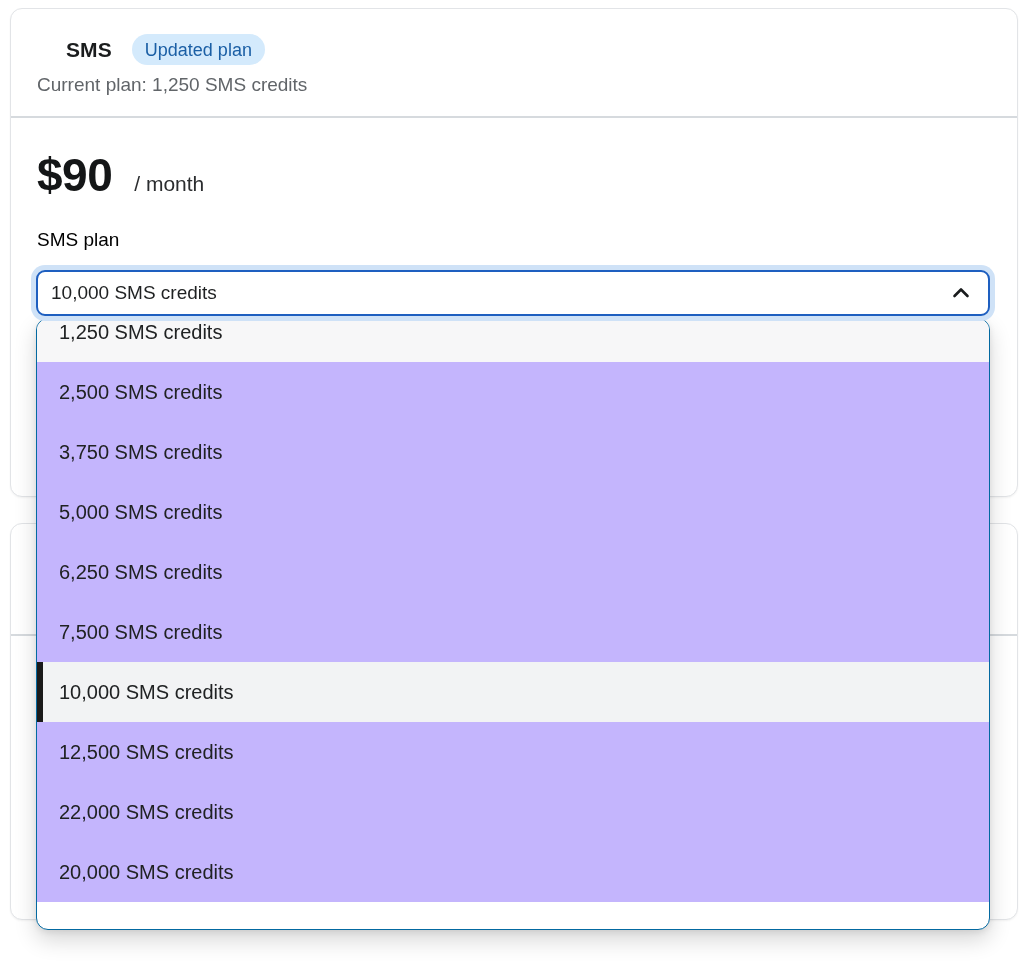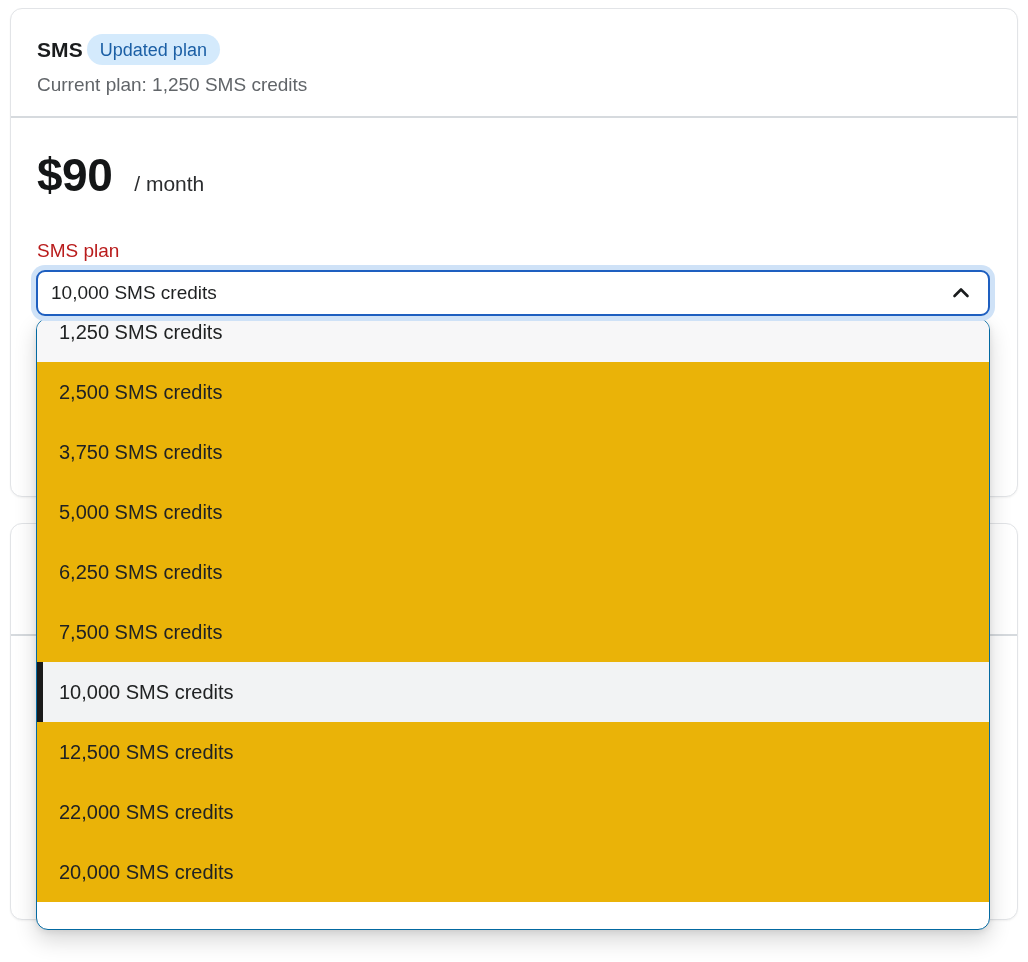--- a/index.html
+++ b/index.html
@@ -26,21 +26,22 @@
     border-bottom: 2px solid var(--divider, #d6dade);
   }
   #sms-card .card-header-block {
     height: 109px;
     padding: 25px 26px 0 26px;
   }
   #shadow-card .card-header-block { height: 112px; }
   .title-row {
     display: flex;
     align-items: center;
-    gap: 4px;
+    gap: 20px;
+    margin-left: 29px;
   }
   .card-title {
     font-size: 21px;
     font-weight: 700;
     color: #1a1c1d;
     letter-spacing: 0.1px;
   }
   .badge {
     display: inline-flex;
     align-items: center;
@@ -72,23 +73,23 @@
     font-weight: 700;
     color: #141617;
     letter-spacing: -0.5px;
     line-height: 1;
   }
   .price-suffix {
     font-size: 21px;
     color: #2b2d2f;
   }
   .field-label {
-    margin-top: 42px;
+    margin-top: 31px;
     font-size: 19px;
-    color: #b91c1c;
+    color: #000000;
   }
   .select-box {
     position: absolute;
     left: 36px;
     top: 270px;
     width: 954px;
     height: 46px;
     background: #ffffff;
     border: 2px solid var(--focus-border, #1e5fc0);
     border-radius: 9px;
@@ -130,21 +131,21 @@
   }
   .option {
     position: relative;
     height: 60px;
     display: flex;
     align-items: center;
     padding-left: 22px;
     font-size: 20px;
     color: #202223;
     cursor: pointer;
-    background: #eab308;
+    background: #c4b5fd;
   }
   .option.first { background: var(--row-highlight, #f7f7f8); }
   .option.selected { background: var(--row-selected, #f2f3f4); }
   .option.selected .selected-bar {
     position: absolute;
     left: 0; top: 0; bottom: 0;
     width: 6px;
     background: var(--selected-bar, #1a1a1a);
   }
 </style>

